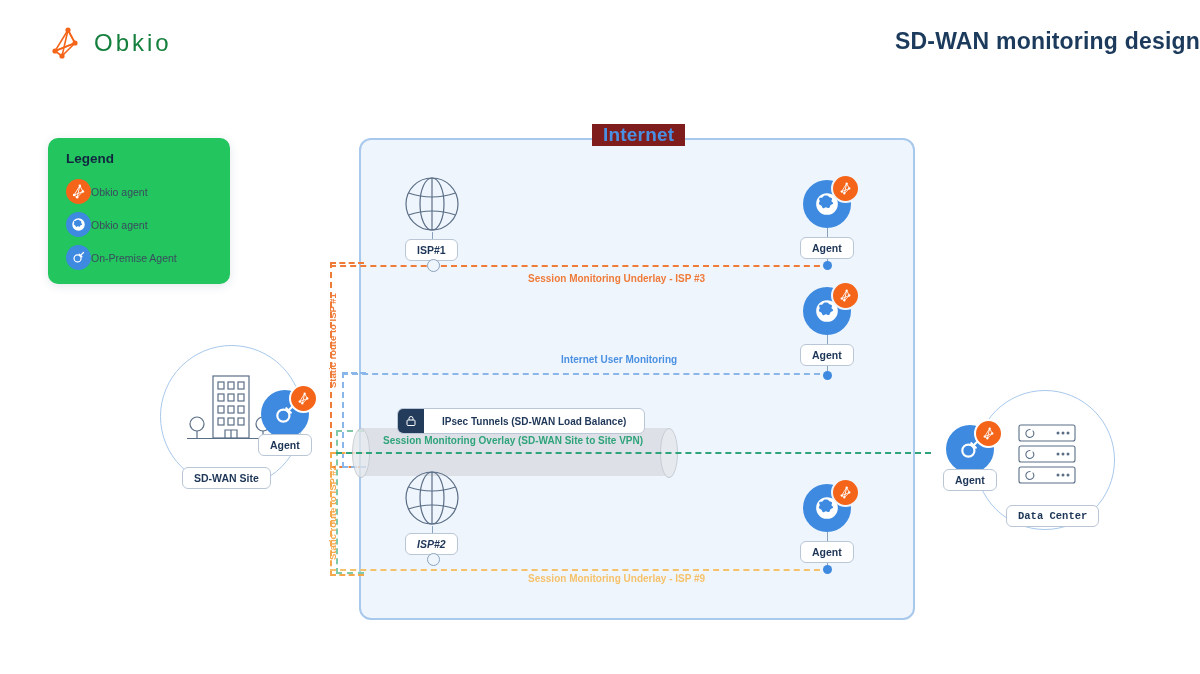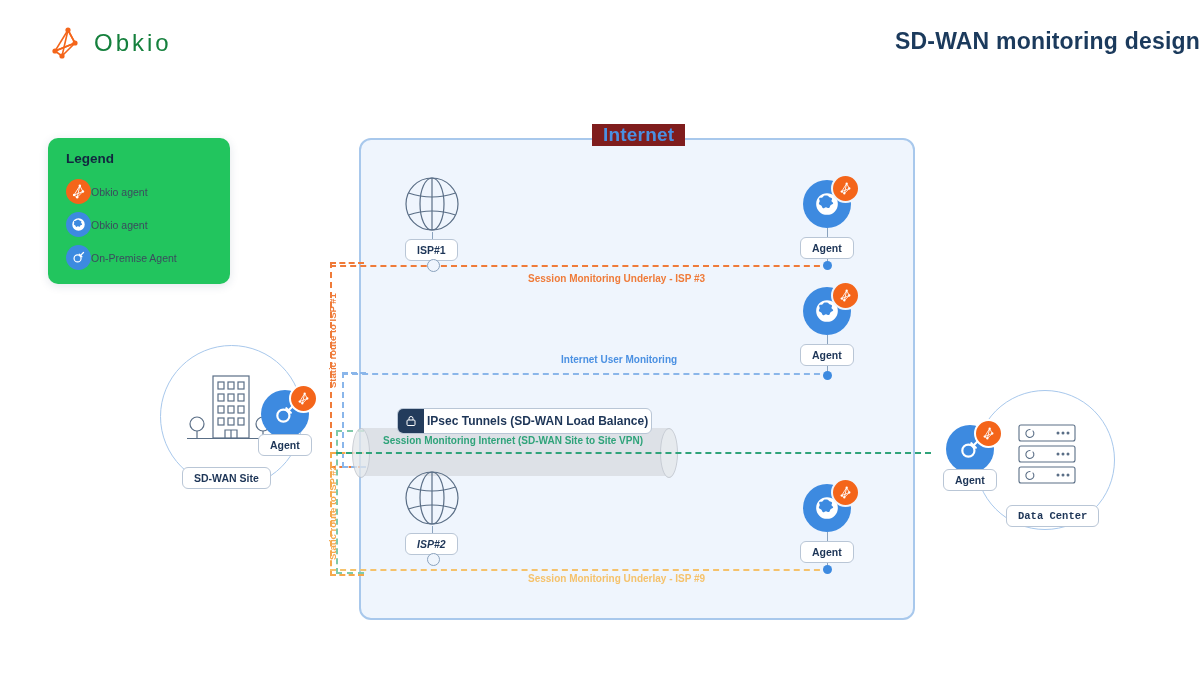--- a/index.html
+++ b/index.html
@@ -78,21 +78,21 @@
   }
   .cyl-cap{
     position:absolute;top:0;width:16px;height:48px;border-radius:50%;
     border:1.5px solid #b9bec6;background:#e4e7ea;
   }
   #ipsec-chip{
     left:397px;top:408px;display:flex;align-items:center;
     background:#fff;border:1px solid #b9c6d6;border-radius:6px;overflow:hidden;
   }
   #ipsec-chip .lockbox{background:#233c5c;width:26px;height:24px;display:flex;align-items:center;justify-content:center;}
-  #ipsec-chip .txt{font-size:12px;font-weight:bold;color:#1d3557;padding:0 3px;white-space:nowrap;}
+  #ipsec-chip .txt{font-size:10px;font-weight:bold;color:#1d3557;padding:0 18px;white-space:nowrap;}
 
   
   .bracket{position:absolute;border-style:dashed;border-right:none;}
   .vlabel{
     position:absolute;font-size:9.5px;font-weight:bold;white-space:nowrap;
     transform-origin:left top;transform:rotate(-90deg);
   }
 </style>
 </head>
 <body>
@@ -248,21 +248,21 @@
   <div class="abs nodechip" style="left:-3px;top:57px;">Agent</div>
   <div class="abs stem" style="left:24px;top:79px;height:6px;"></div>
   <div class="abs enddot" style="left:20px;top:84px;"></div>
 </div>
 
 <div class="abs" id="cylinder">
   <div class="cyl-cap" style="left:-8px;"></div>
   <div class="cyl-cap" style="right:-8px;"></div>
 </div>
 <div class="abs hline" style="left:336px;top:452px;width:595px;border-color:#2fa37a;"></div>
-<div class="abs path-label" style="left:383px;top:435px;color:#2fa37a;">Session Monitoring Internet (SD-WAN Site to Site VPN)</div>
+<div class="abs path-label" style="left:383px;top:435px;color:#2fa37a;">Session Monitoring Overlay (SD-WAN Site to Site VPN)</div>
 
 <div class="abs" id="ipsec-chip">
   <div class="lockbox">
     <svg width="12" height="12" viewBox="0 0 24 24" fill="none" stroke="#fff" stroke-width="2">
       <rect x="4" y="10" width="16" height="11" rx="2"></rect>
       <path d="M8 10V7a4 4 0 0 1 8 0v3"></path>
     </svg>
   </div>
   <div class="txt">IPsec Tunnels (SD-WAN Load Balance)</div>
 </div>

